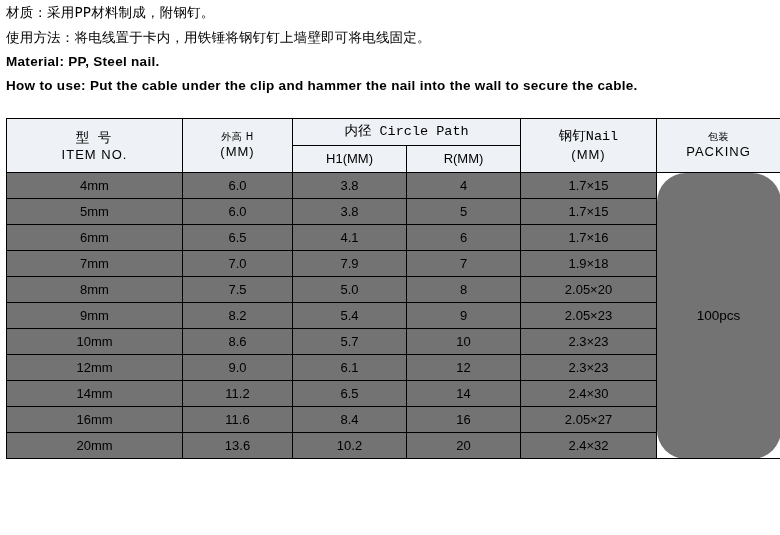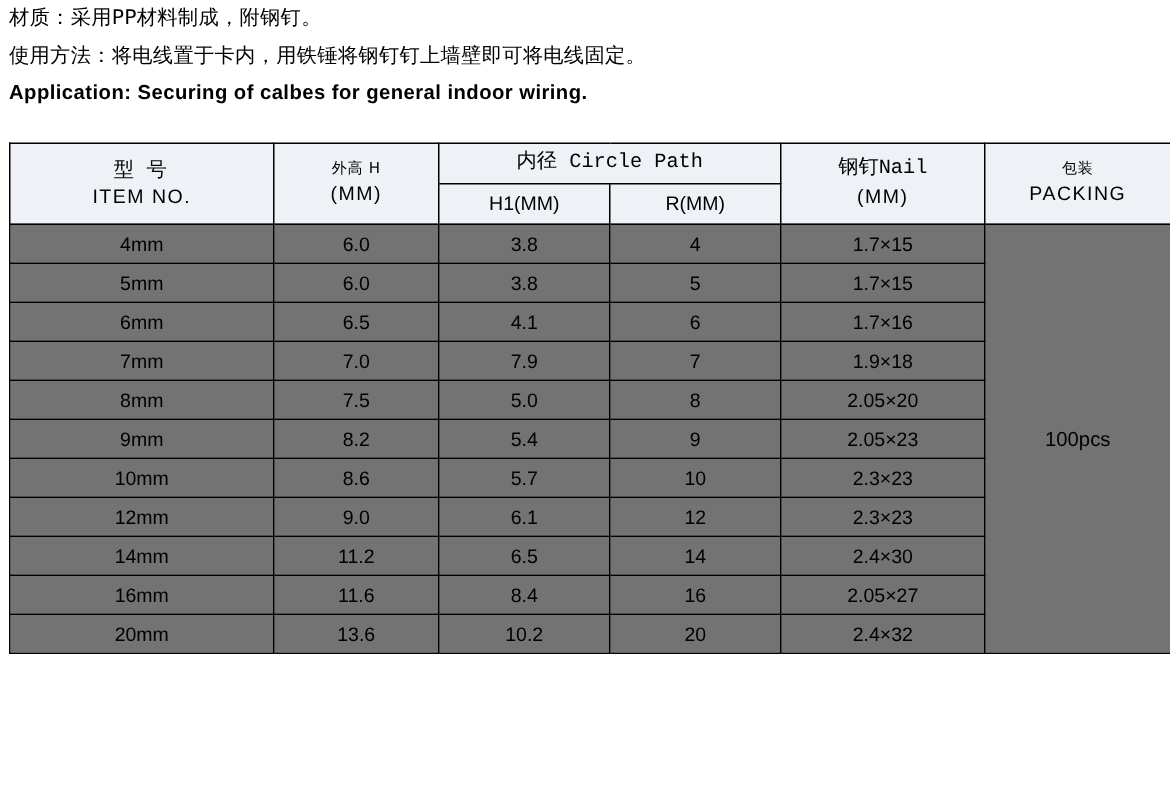--- a/index.html
+++ b/index.html
@@ -91,40 +91,45 @@
     font-family: Liberation Mono, monospace;
     font-size: 13.5px;
   }
   tbody td {
     height: 25px;
     background: #737373;
     font-size: 13px;
   }
   tbody td.pack {
     font-size: 13.5px;
+    border-radius: 29px;
   }
   col.c0 { width: 176px; }
   col.c1 { width: 110px; }
   col.c2 { width: 114px; }
   col.c3 { width: 114px; }
   col.c4 { width: 136px; }
   col.c5 { width: 124px; }
 </style>
 </head>
 <body>
 
 <div class="page">
 
   <div class="desc">
     <p class="desc-line cn">材质：采用PP材料制成，附钢钉。</p>
     <p class="desc-line cn">使用方法：将电线置于卡内，用铁锤将钢钉钉上墙壁即可将电线固定。</p>
 
     <p class="desc-line en">
-      <span>Application:</span>
-      <span class="val">Securing of calbes for general indoor wiring.</span>
+      <span>Material:</span>
+      <span class="val">PP, Steel nail.</span>
+    </p>
+    <p class="desc-line en">
+      <span>How to use:</span>
+      <span class="val">Put the cable under the clip and hammer the nail into the wall to secure the cable.</span>
     </p>
   </div>
 
   <div class="tbl-wrap">
     <table class="spec">
       <colgroup>
         <col class="c0">
           <col class="c1">
           <col class="c2">
           <col class="c3">

